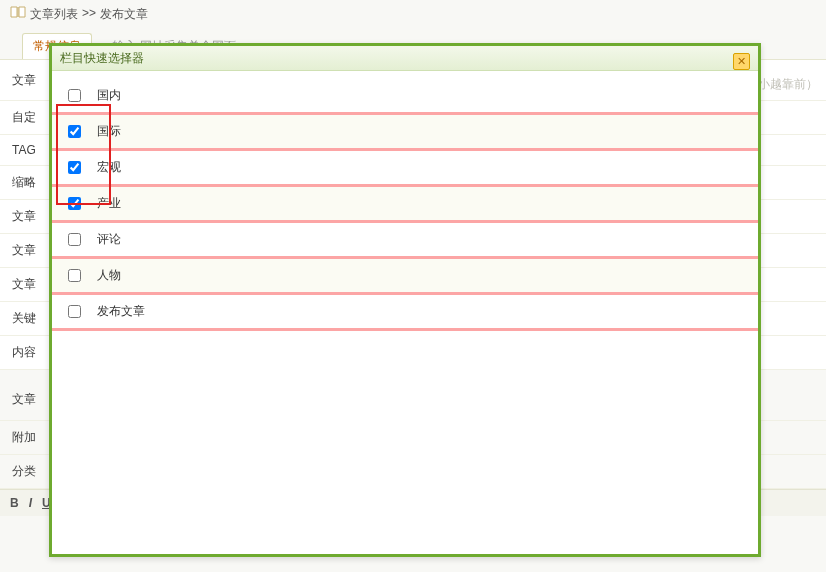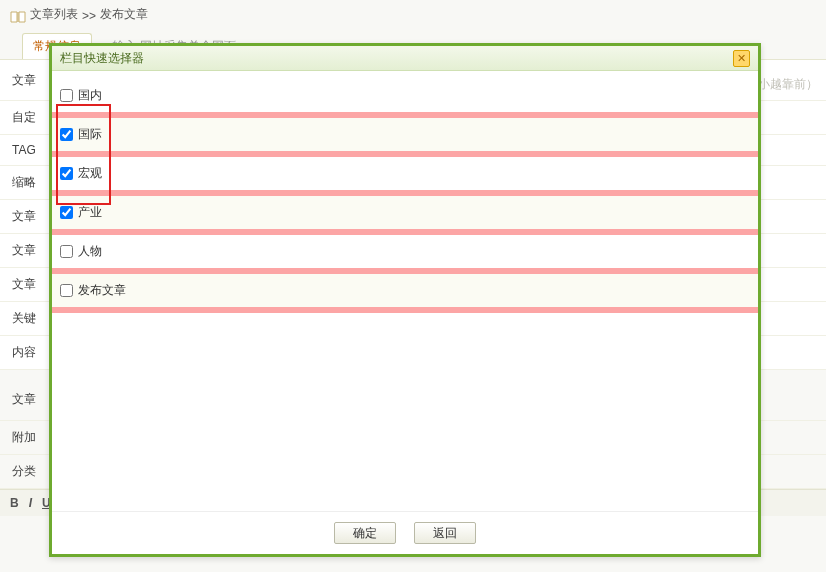--- a/index.html
+++ b/index.html
@@ -1,37 +1,37 @@
 <!DOCTYPE html>
 <html><head>
 <meta charset="utf-8">
 <style>
   html,body{margin:0;padding:0;width:826px;height:572px;font-family:"Microsoft YaHei","SimSun",sans-serif;font-size:12px;background:#f5f5f5;color:#333;overflow:hidden}
   
   .bg{position:relative;width:826px;height:572px;background:#f8f8f5}
-  .crumb{display:flex;align-items:flex-end;gap:4px;padding:6px 10px;color:#777}
+  .crumb{display:flex;align-items:flex-start;gap:4px;padding:6px 10px;color:#777}
   .crumb .book{width:16px;height:12px;display:inline-block}
   .crumb span{color:#555}
   .tabbar{margin:4px 0 0 22px}
   .tabbar .tab{display:inline-block;border:1px solid #dcdcb8;border-bottom:none;background:#fff;padding:4px 10px;color:#c35f00;border-radius:3px 3px 0 0}
   .tabbar .hint{color:#999;margin-left:8px}
   .form{border-top:1px solid #e6e6d0;background:#fff;margin:0 0 0 0}
   .row{display:flex;align-items:center;border-bottom:1px solid #f0f0e4;padding:8px 12px;gap:8px}
   .row .lbl{width:70px;color:#404040}
   .row input[type=text]{flex:1;max-width:420px;height:20px;border:1px solid #d6d6c8;padding:1px 4px}
   .bigrow{height:26px}
   .toolbar{background:#f3f3ec;border-top:1px solid #e3e3d0;padding:6px 10px;display:flex;gap:10px}
   .toolbar .tbtn{font-weight:bold;color:#555}
   
   .overlay{position:absolute;inset:0}
   .modal{position:absolute;left:49px;top:43px;width:706px;height:508px;border:3px solid #6eaa2f;background:#fff;box-shadow:0 2px 6px rgba(0,0,0,.15)}
-  .modal-head{height:24px;line-height:24px;padding:0 8px;background:linear-gradient(#f3f8ea,#e4efd3);border-bottom:1px solid #cfe0b3;display:flex;align-items:center;justify-content:space-between;color:#4a6b1f}
+  .modal-head{height:24px;line-height:24px;padding:0 8px;background:linear-gradient(#f3f8ea,#e4efd3);border-bottom:1px solid #cfe0b3;display:flex;align-items:flex-end;justify-content:space-between;color:#4a6b1f}
   .modal-close{width:15px;height:15px;border:1px solid #d9a200;background:#ffd76a;border-radius:2px;display:flex;align-items:center;justify-content:center;color:#a96b00;font-size:11px;line-height:11px;cursor:pointer}
   .modal-body{position:absolute;top:25px;left:0;right:0;bottom:42px;overflow:auto;padding:8px 0}
-  .cat{display:flex;align-items:center;gap:2px;padding:7px 4px;border-bottom:6px solid #fca5a5}
+  .cat{display:flex;align-items:center;gap:13px;padding:7px 12px;border-bottom:3px solid #fca5a5}
   .cat:nth-child(even){background:#fbfbf3}
   .cat input[type=checkbox]{width:13px;height:13px}
   .cat label{color:#333}
   .hilite{position:absolute;left:56px;top:104px;width:51px;height:97px;border:2px solid #e02020;pointer-events:none}
   .modal-foot{position:absolute;left:0;right:0;bottom:0;height:42px;display:flex;align-items:center;justify-content:center;gap:18px;border-top:1px solid #eee}
   .btn{min-width:62px;height:22px;border:1px solid #b9b9a6;background:linear-gradient(#ffffff,#ececdf);border-radius:2px;cursor:pointer;color:#333;font-size:12px;padding:0 12px}
   .faint-cols{position:absolute;right:8px;top:76px;color:#c0bfb6;font-size:12px}
 </style>
 </head>
 <body>
@@ -125,27 +125,27 @@
           <div class="cat">
             <input type="checkbox" checked="" style="">
             <label>宏观</label>
           </div>
           <div class="cat">
             <input type="checkbox" checked="" style="">
             <label>产业</label>
           </div>
           <div class="cat">
             <input type="checkbox" style="">
+            <label>评论</label>
+          </div>
+          <div class="cat">
+            <input type="checkbox" style="">
             <label>人物</label>
           </div>
           <div class="cat">
             <input type="checkbox" style="">
             <label>发布文章</label>
           </div>
         </div>
-      <div class="modal-foot">
-        <button class="btn">确定</button>
-        <button class="btn">返回</button>
-      </div>
     </div>
     <div class="hilite"></div>
   </div>
 </div>
 
 </body></html>

